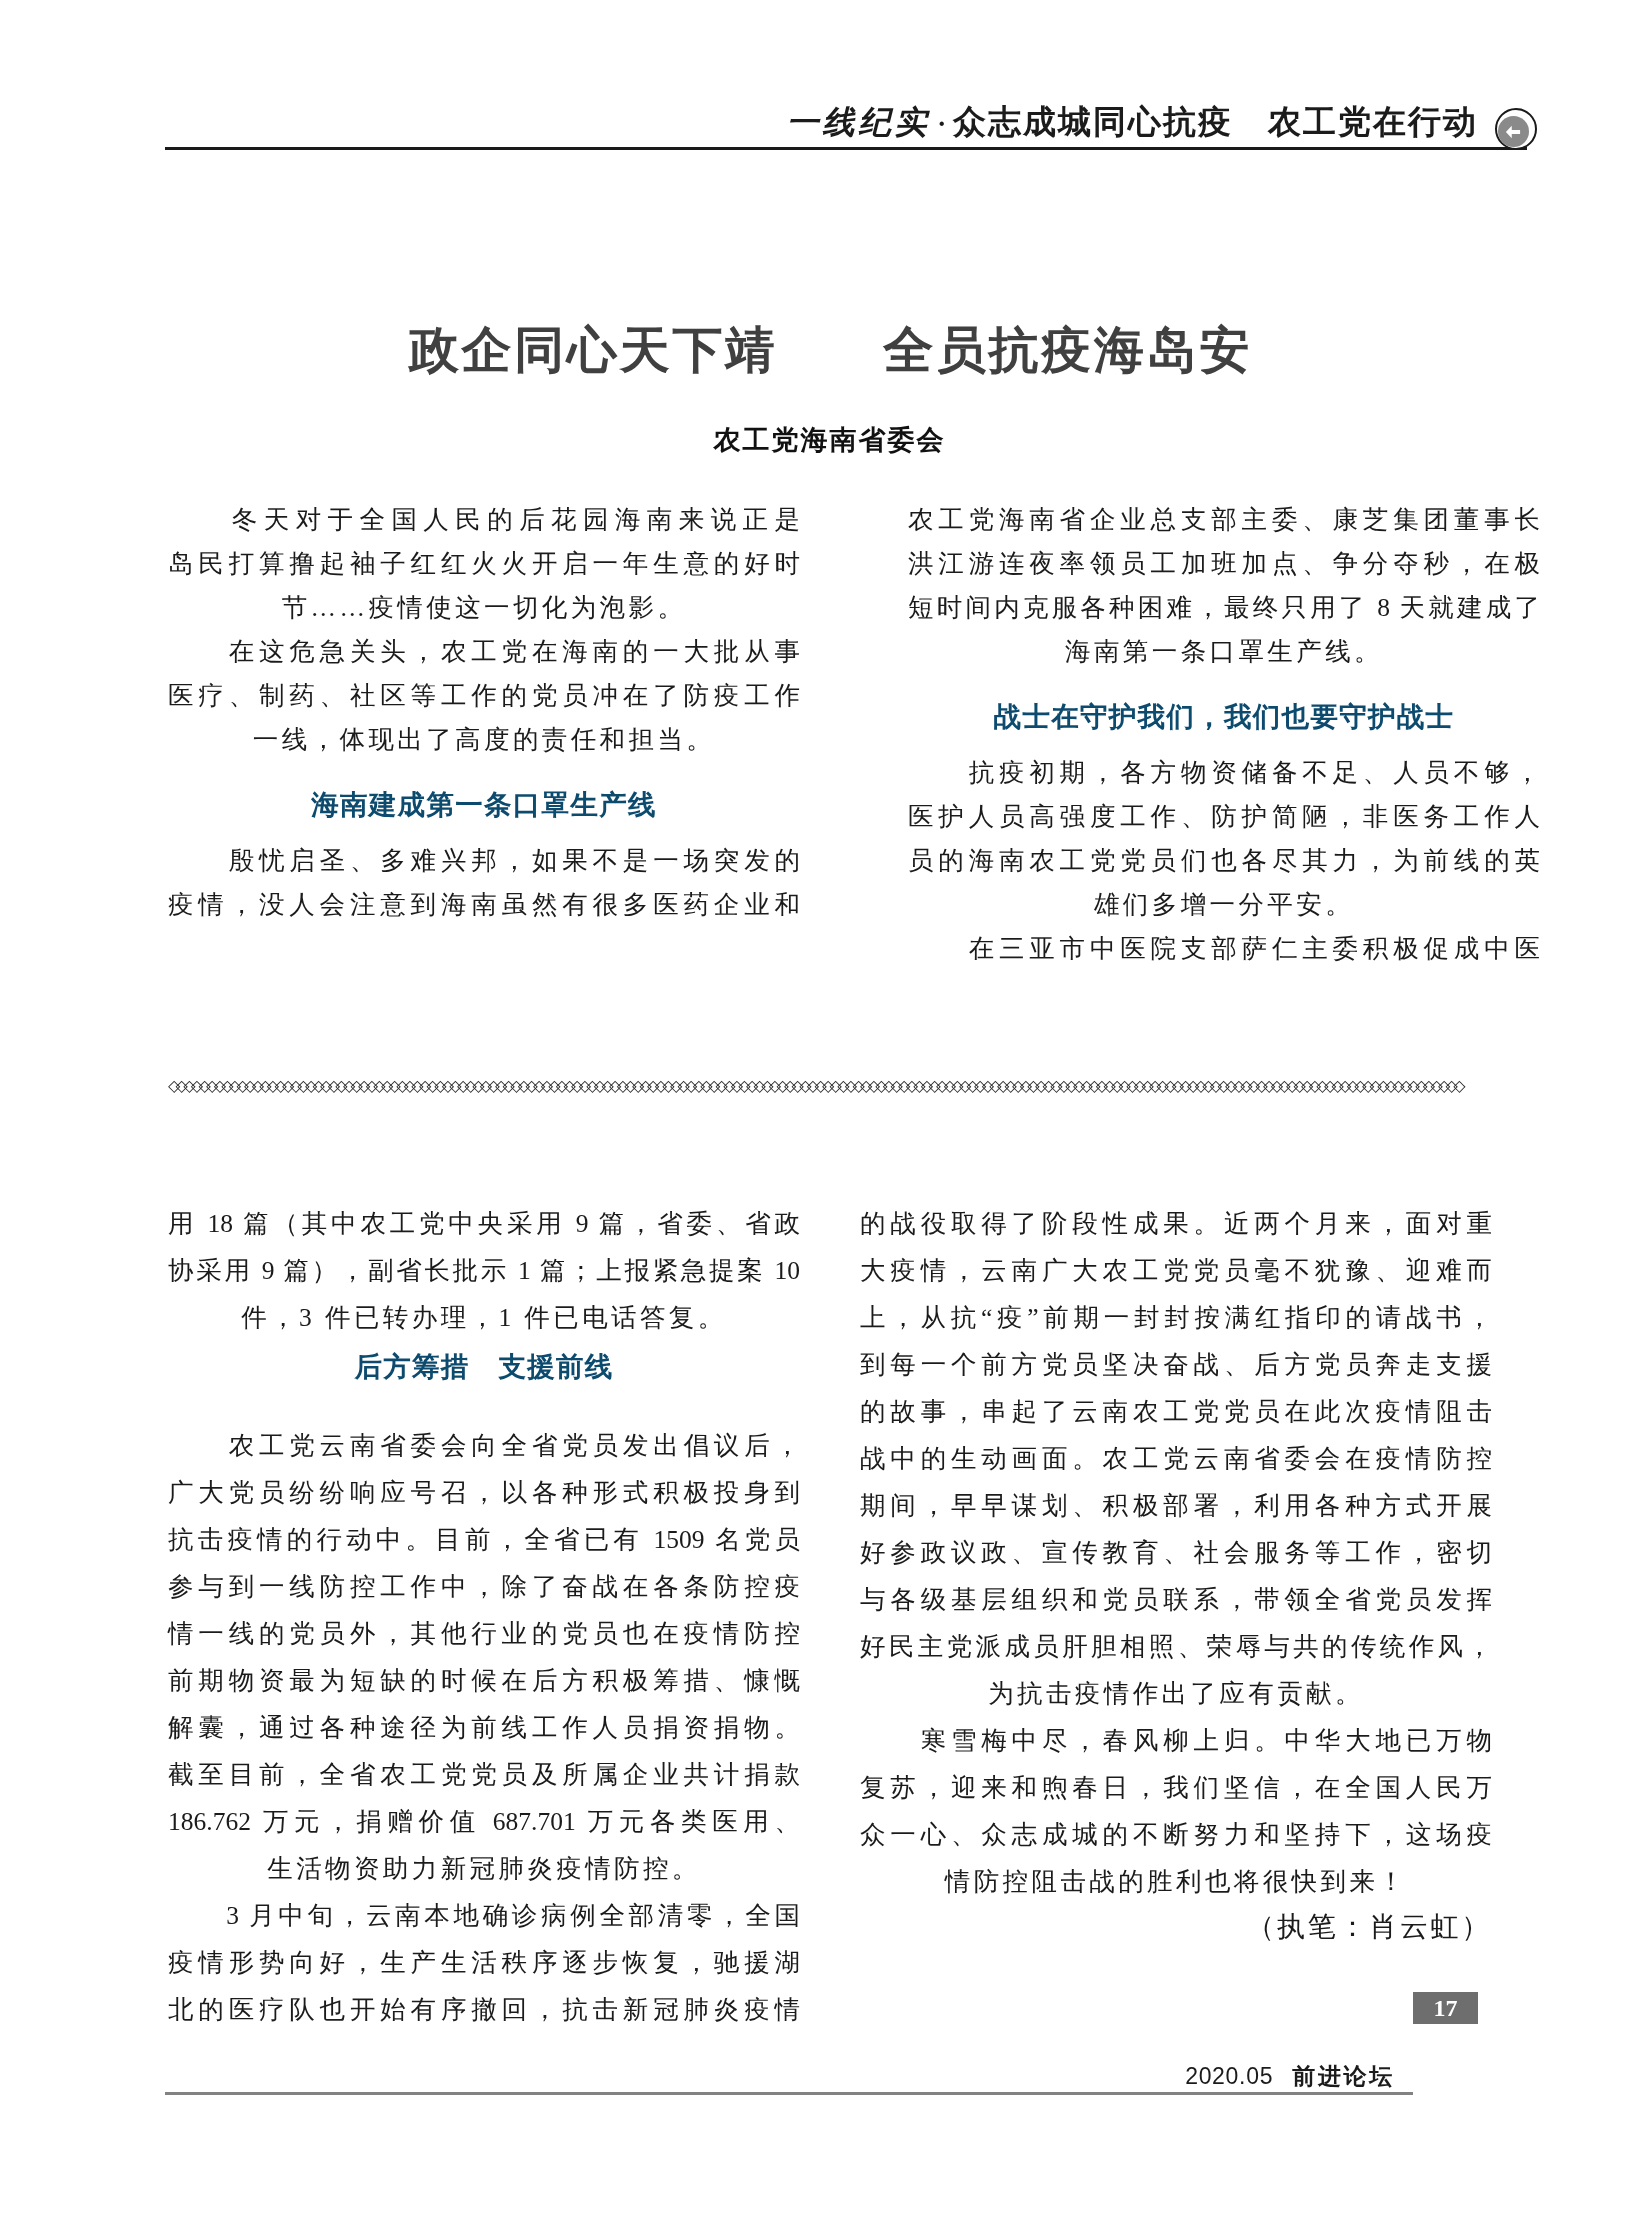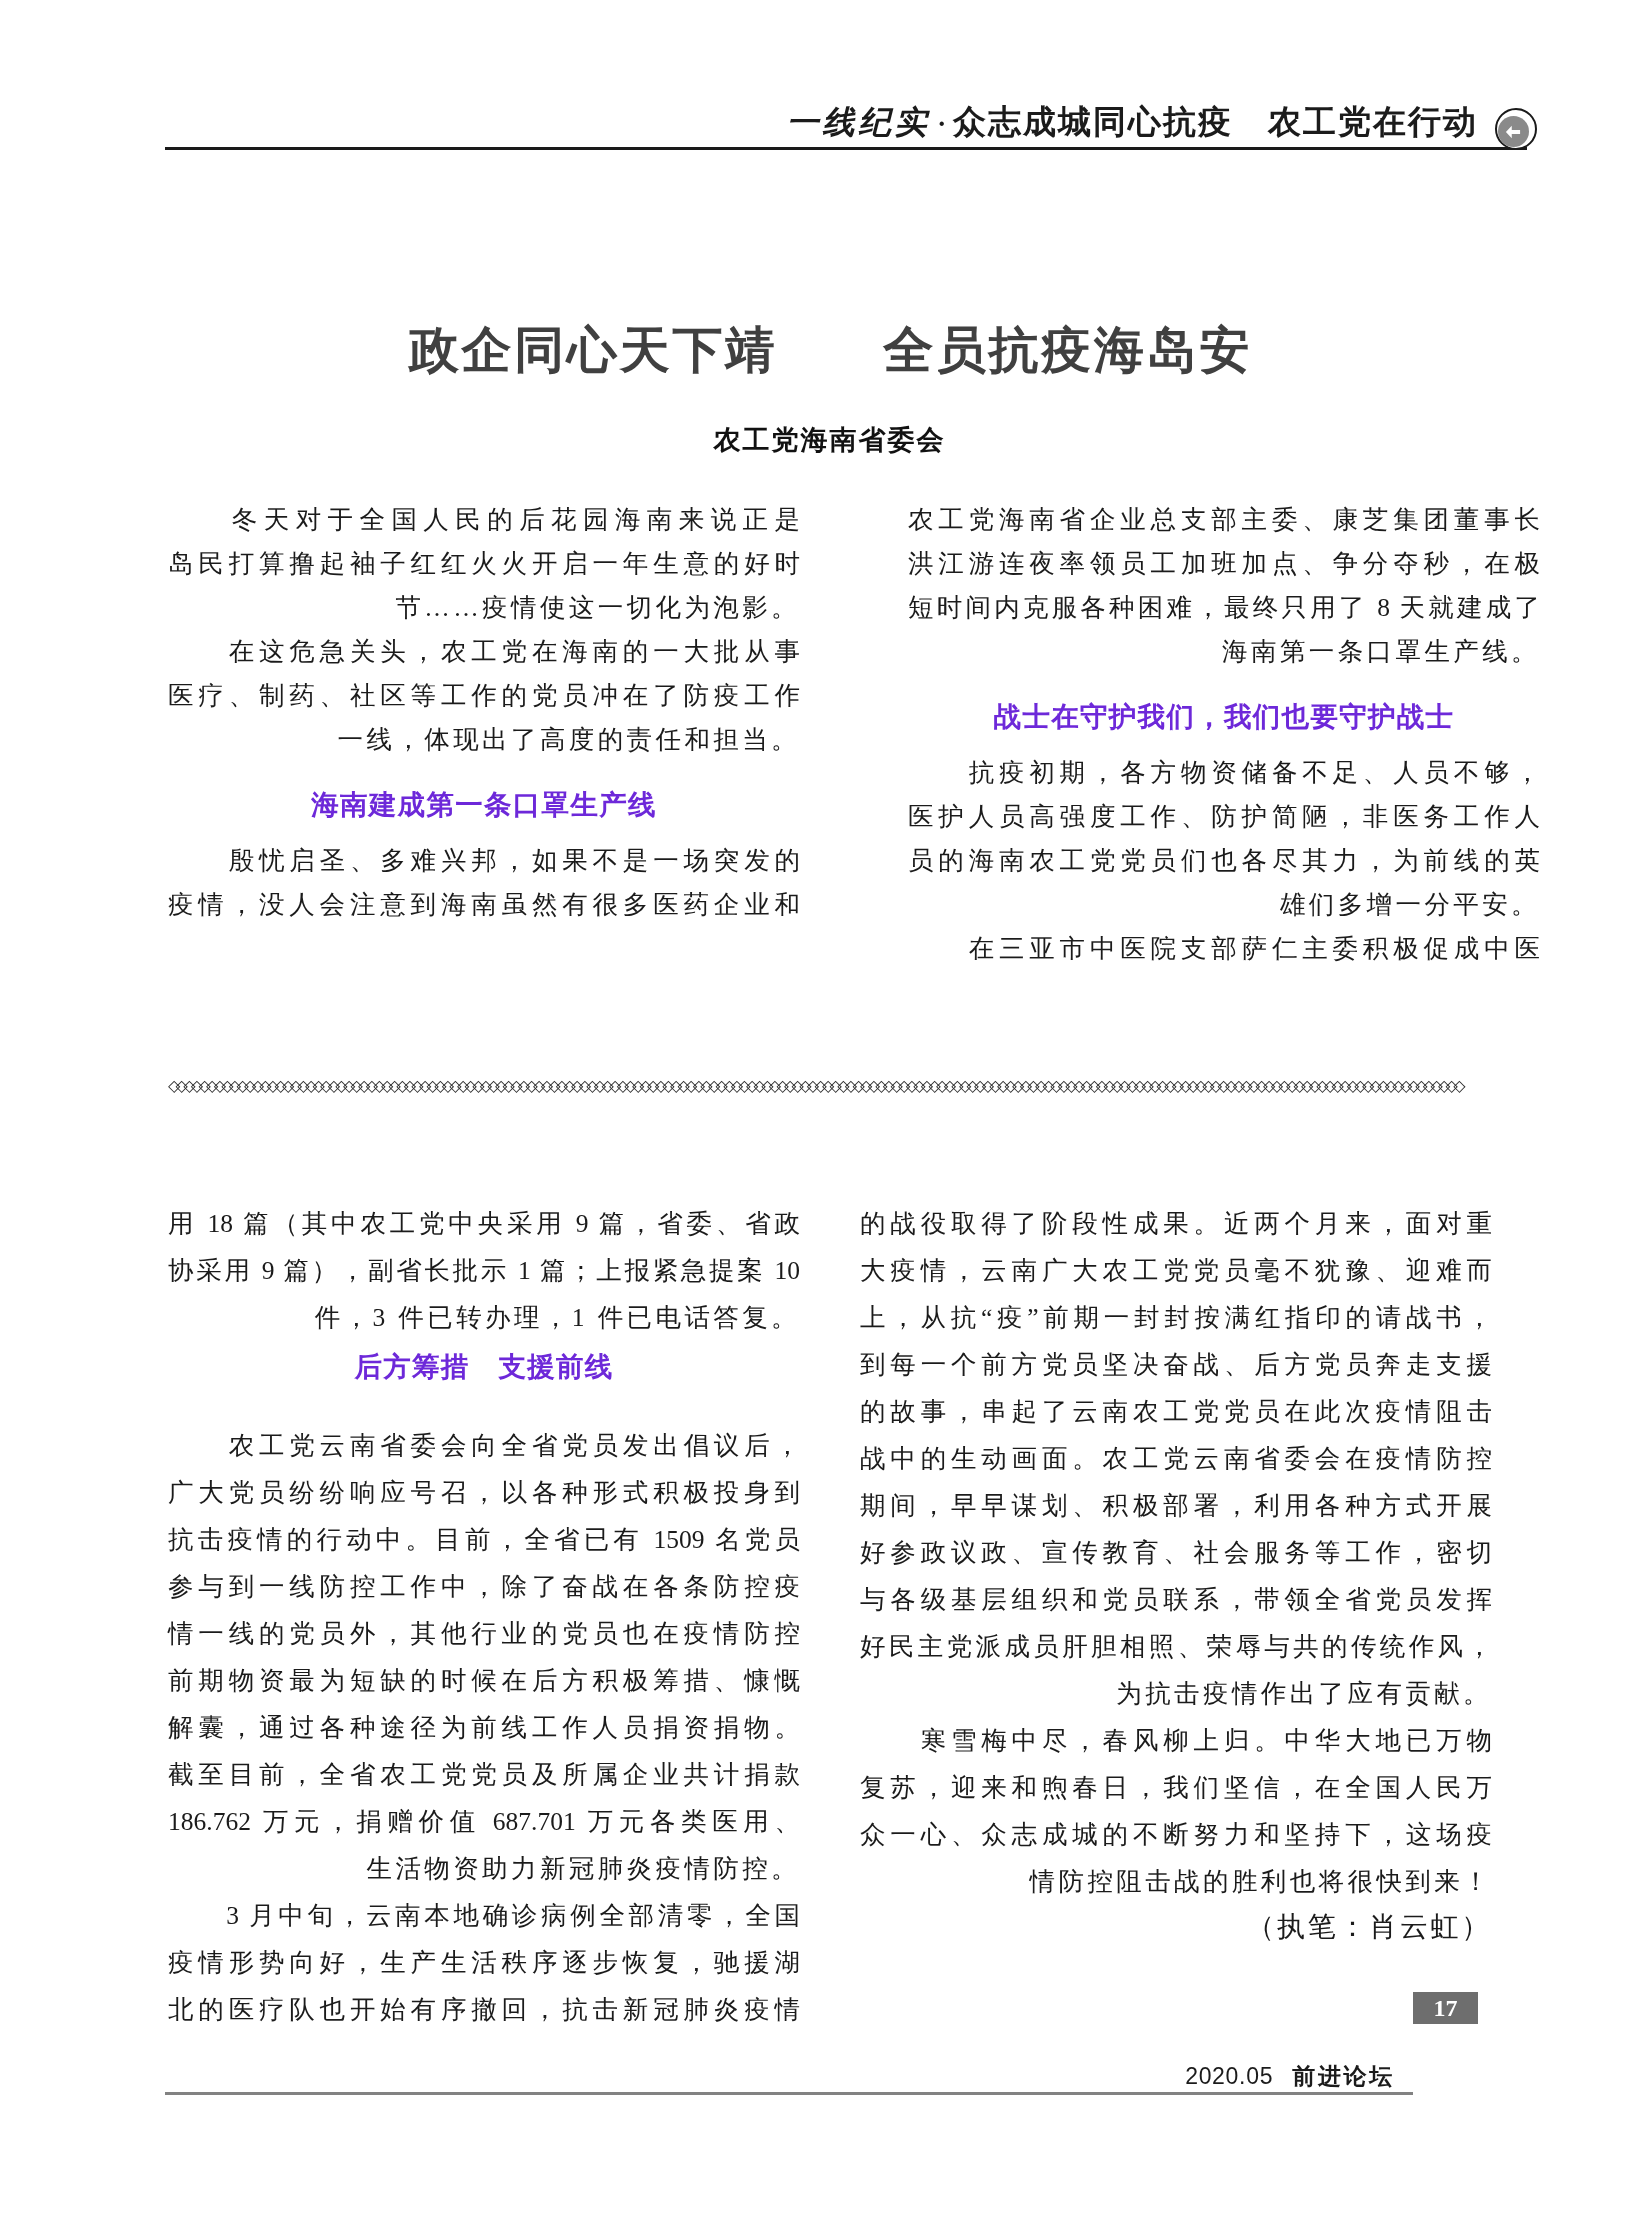--- a/index.html
+++ b/index.html
@@ -56,25 +56,25 @@
   .col-ul{left:168px;top:498px;}
   .col-ur{left:908px;top:498px;}
   .col-ll{left:168px;top:1200px;}
   .col-lr{left:860px;top:1200px;}
 
   .line{font-size:25.5px;}
   .upper .line{height:44px;line-height:44px;}
   .lower .line{height:47px;line-height:47px;}
 
   .line.j{text-align:justify;text-align-last:justify;}
-  .line.l{text-align:right;letter-spacing:3.4px;}
+  .line.l{text-align:center;letter-spacing:3.4px;}
   .line.h{
     font-family:"Liberation Sans","DejaVu Sans",sans-serif;
     font-weight:bold;font-size:27.5px;text-align:center;text-align-last:center;
-    height:34px;line-height:34px;letter-spacing:1.3px;color:#6d28d9;
+    height:34px;line-height:34px;letter-spacing:1.3px;color:#0c4a6e;
   }
   .upper .line.h{margin:25.5px 0 17.5px;}
   .lower .line.h{margin:9.4px 0 38px;}
   .line.r,.line.r2{
     text-align:right;text-align-last:right;font-size:28px;
     height:44px !important;line-height:44px !important;letter-spacing:2.7px;
   }
   .line.r2{margin-top:52px;}
 
   

